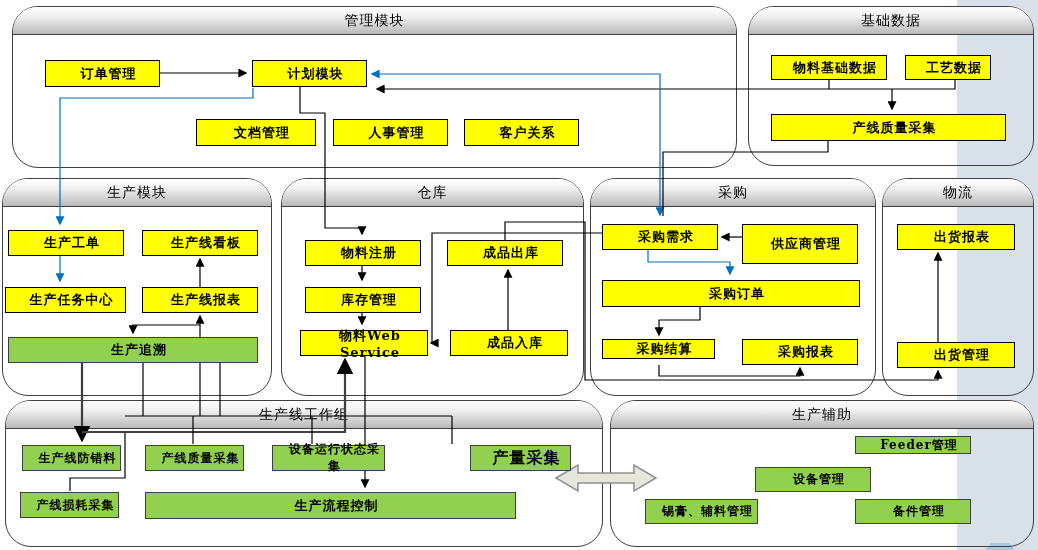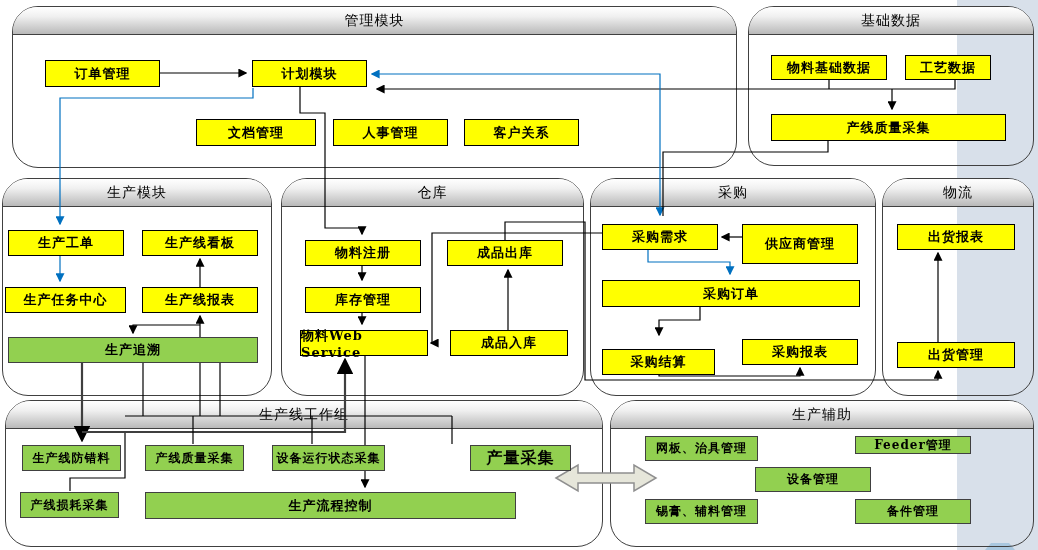--- a/index.html
+++ b/index.html
@@ -6,22 +6,22 @@
   #canvas{position:relative;width:1038px;height:550px;overflow:hidden;
           font-family:"DejaVu Serif","Liberation Serif",serif;background:#fff;}
   .side-band{position:absolute;top:0;right:0;width:81px;height:550px;background:#D8E0EA;}
   .container{position:absolute;border:1.6px solid #404040;border-radius:26px;background:transparent;}
   .container .hd{position:absolute;left:0;top:0;right:0;height:27px;
       border-bottom:1.4px solid #404040;border-radius:24px 24px 0 0;
       background:linear-gradient(180deg,#ffffff 0%,#f0f0f0 35%,#b9b9b9 100%);
       display:flex;align-items:center;justify-content:center;
       font-size:14px;color:#000;letter-spacing:1px;}
   .box{position:absolute;display:flex;align-items:center;justify-content:center;
-      font-size:13px;font-weight:bold;color:#000;text-align:left;letter-spacing:1px;
-      border:1.3px solid #000;box-sizing:border-box;}
+      font-size:13px;font-weight:bold;color:#000;text-align:center;letter-spacing:1px;
+      border:1.3px solid #000;box-sizing:border-box;padding-left:12px;}
   .box.y{background:#FFFF00;}
   .box.g{background:#92D050;border-color:#404040;}
   svg.wires{position:absolute;left:0;top:0;width:1038px;height:550px;pointer-events:none;}
   .wire{fill:none;stroke:#000;stroke-width:1.2px;}
   .wire.blue{stroke:#0070C0;}
   .wire.thick{stroke:#3f3f3f;stroke-width:2.2px;}
 </style>
 </head>
 <body>
 <div id="canvas">
@@ -118,32 +118,31 @@
 
   <div class="box y" style="left:305px;top:240px;width:116px;height:26px">物料注册</div>
   <div class="box y" style="left:305px;top:287px;width:116px;height:26px">库存管理</div>
   <div class="box y" style="left:300px;top:330px;width:128px;height:26px">物料Web Service</div>
   <div class="box y" style="left:447px;top:240px;width:116px;height:26px">成品出库</div>
   <div class="box y" style="left:450px;top:330px;width:118px;height:26px">成品入库</div>
 
   <div class="box y" style="left:602px;top:224px;width:116px;height:26px">采购需求</div>
   <div class="box y" style="left:742px;top:224px;width:116px;height:40px">供应商管理</div>
   <div class="box y" style="left:602px;top:280px;width:258px;height:27px">采购订单</div>
-  <div class="box y" style="left:602px;top:349px;width:113px;height:26px">采购结算</div>
+  <div class="box y" style="left:602px;top:339px;width:113px;height:20px">采购结算</div>
   <div class="box y" style="left:742px;top:339px;width:116px;height:26px">采购报表</div>
 
   <div class="box y" style="left:897px;top:224px;width:118px;height:26px">出货报表</div>
   <div class="box y" style="left:897px;top:342px;width:118px;height:26px">出货管理</div>
 
   <div class="box g" style="left:22px;top:445px;width:99px;height:26px;font-size:12px">生产线防错料</div>
   <div class="box g" style="left:145px;top:445px;width:99px;height:26px;font-size:12px">产线质量采集</div>
   <div class="box g" style="left:272px;top:445px;width:113px;height:26px;font-size:12px">设备运行状态采集</div>
   <div class="box g" style="left:470px;top:445px;width:101px;height:26px;font-size:16px">产量采集</div>
   <div class="box g" style="left:20px;top:492px;width:99px;height:26px;font-size:12px">产线损耗采集</div>
   <div class="box g" style="left:145px;top:492px;width:371px;height:27px">生产流程控制</div>
 
-  <div class="box g" style="left:645px;top:436px;width:113px;height:25px;font-size:12px">网板、治具管理</div>
   <div class="box g" style="left:855px;top:436px;width:116px;height:18px;font-size:12px">Feeder管理</div>
   <div class="box g" style="left:755px;top:467px;width:116px;height:25px;font-size:12px">设备管理</div>
   <div class="box g" style="left:645px;top:499px;width:113px;height:25px;font-size:12px">锡膏、辅料管理</div>
   <div class="box g" style="left:855px;top:499px;width:116px;height:25px;font-size:12px">备件管理</div>
 
 </div>
 
 </body></html>

